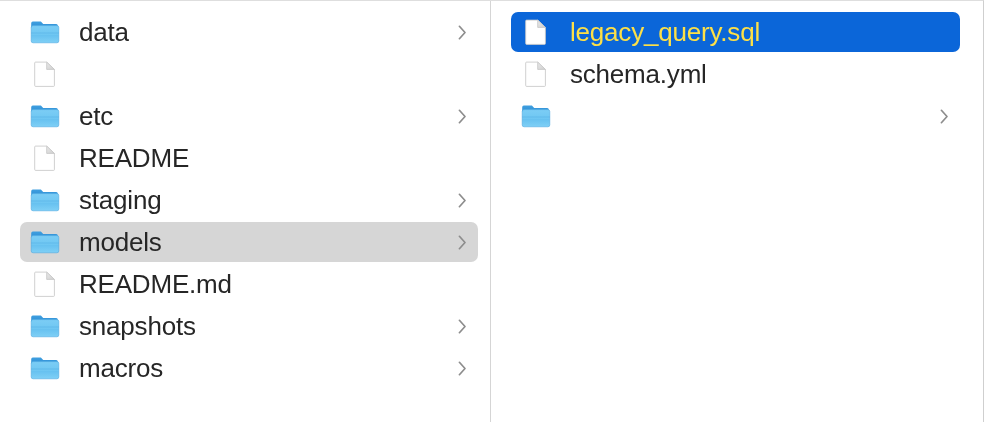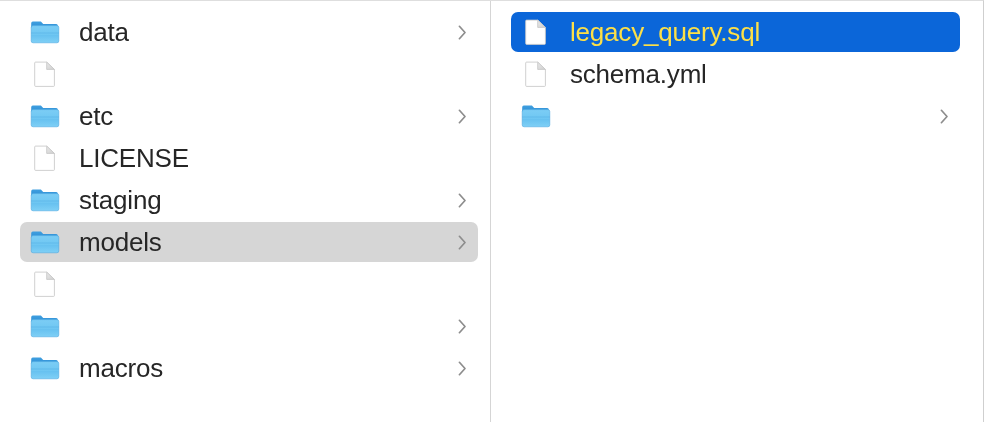--- a/index.html
+++ b/index.html
@@ -171,21 +171,21 @@
             <defs>
               <linearGradient id="dfold" x1="0" y1="0" x2="1" y2="1">
                 <stop offset="0" stop-color="#e9e9e9"></stop>
                 <stop offset="1" stop-color="#cfcfcf"></stop>
               </linearGradient>
             </defs>
             <path d="M5.6 1.1h11.1l7.7 7.3v16.1a.9.9 0 0 1-.9.9H5.6a.9.9 0 0 1-.9-.9V2a.9.9 0 0 1 .9-.9z" fill="#ffffff" stroke="#c8c8c8" stroke-width="0.85" stroke-linejoin="round"></path>
             <path d="M16.7 1.1l7.7 7.3h-7.7z" fill="url(#dfold)" stroke="#c8c8c8" stroke-width="0.85" stroke-linejoin="round"></path>
           </svg>
         </span>
-        <span class="label">LICENSE</span>
+        <span class="label">README</span>
         <span class="chevron hidden">
           <svg width="9" height="15" viewBox="0 0 9 15" xmlns="http://www.w3.org/2000/svg">
             <path d="M1.4 1.3L7 7.5l-5.6 6.2" fill="none" stroke="#8d8d8d" stroke-width="1.7" stroke-linecap="round" stroke-linejoin="round"></path>
           </svg>
         </span>
       </div>
       <div class="row">
         <span class="icon">
           <svg viewBox="0 0 30 26" xmlns="http://www.w3.org/2000/svg">
             <defs>
@@ -247,47 +247,49 @@
             <defs>
               <linearGradient id="dfold" x1="0" y1="0" x2="1" y2="1">
                 <stop offset="0" stop-color="#e9e9e9"></stop>
                 <stop offset="1" stop-color="#cfcfcf"></stop>
               </linearGradient>
             </defs>
             <path d="M5.6 1.1h11.1l7.7 7.3v16.1a.9.9 0 0 1-.9.9H5.6a.9.9 0 0 1-.9-.9V2a.9.9 0 0 1 .9-.9z" fill="#ffffff" stroke="#c8c8c8" stroke-width="0.85" stroke-linejoin="round"></path>
             <path d="M16.7 1.1l7.7 7.3h-7.7z" fill="url(#dfold)" stroke="#c8c8c8" stroke-width="0.85" stroke-linejoin="round"></path>
           </svg>
         </span>
-        <span class="chevron hidden">
-          <svg width="9" height="15" viewBox="0 0 9 15" xmlns="http://www.w3.org/2000/svg">
-            <path d="M1.4 1.3L7 7.5l-5.6 6.2" fill="none" stroke="#8d8d8d" stroke-width="1.7" stroke-linecap="round" stroke-linejoin="round"></path>
-          </svg>
-        </span>
-      </div>
-      <div class="row">
-        <span class="icon">
-          <svg viewBox="0 0 30 26" xmlns="http://www.w3.org/2000/svg">
-            <defs>
-              <linearGradient id="ftab" x1="0" y1="0" x2="0" y2="1">
-                <stop offset="0" stop-color="#3f9fe0"></stop>
-                <stop offset="1" stop-color="#2f8ed4"></stop>
-              </linearGradient>
-              <linearGradient id="fbody" x1="0" y1="0" x2="0" y2="1">
-                <stop offset="0" stop-color="#7ccdf5"></stop>
-                <stop offset="0.55" stop-color="#6ec6f2"></stop>
-                <stop offset="0.56" stop-color="#67c1f0"></stop>
-                <stop offset="1" stop-color="#7fd0f6"></stop>
-              </linearGradient>
-            </defs>
-            <path d="M1.2 4.2a1.6 1.6 0 0 1 1.6-1.6h8.1l2.3 2.4h13a1.6 1.6 0 0 1 1.6 1.6v2.2H1.2z" fill="url(#ftab)"></path>
-            <rect x="1.2" y="6.6" width="27.6" height="17.2" rx="1.9" fill="url(#fbody)"></rect>
-            <rect x="1.2" y="13.4" width="27.6" height="1.2" fill="#57b4e6" opacity="0.55"></rect>
-            <rect x="1.2" y="6.6" width="27.6" height="17.2" rx="1.9" fill="none" stroke="#4aa6de" stroke-width="0.7" opacity="0.8"></rect>
-          </svg>
-        </span>
+        <span class="label">README.md</span>
+        <span class="chevron hidden">
+          <svg width="9" height="15" viewBox="0 0 9 15" xmlns="http://www.w3.org/2000/svg">
+            <path d="M1.4 1.3L7 7.5l-5.6 6.2" fill="none" stroke="#8d8d8d" stroke-width="1.7" stroke-linecap="round" stroke-linejoin="round"></path>
+          </svg>
+        </span>
+      </div>
+      <div class="row">
+        <span class="icon">
+          <svg viewBox="0 0 30 26" xmlns="http://www.w3.org/2000/svg">
+            <defs>
+              <linearGradient id="ftab" x1="0" y1="0" x2="0" y2="1">
+                <stop offset="0" stop-color="#3f9fe0"></stop>
+                <stop offset="1" stop-color="#2f8ed4"></stop>
+              </linearGradient>
+              <linearGradient id="fbody" x1="0" y1="0" x2="0" y2="1">
+                <stop offset="0" stop-color="#7ccdf5"></stop>
+                <stop offset="0.55" stop-color="#6ec6f2"></stop>
+                <stop offset="0.56" stop-color="#67c1f0"></stop>
+                <stop offset="1" stop-color="#7fd0f6"></stop>
+              </linearGradient>
+            </defs>
+            <path d="M1.2 4.2a1.6 1.6 0 0 1 1.6-1.6h8.1l2.3 2.4h13a1.6 1.6 0 0 1 1.6 1.6v2.2H1.2z" fill="url(#ftab)"></path>
+            <rect x="1.2" y="6.6" width="27.6" height="17.2" rx="1.9" fill="url(#fbody)"></rect>
+            <rect x="1.2" y="13.4" width="27.6" height="1.2" fill="#57b4e6" opacity="0.55"></rect>
+            <rect x="1.2" y="6.6" width="27.6" height="17.2" rx="1.9" fill="none" stroke="#4aa6de" stroke-width="0.7" opacity="0.8"></rect>
+          </svg>
+        </span>
+        <span class="label">snapshots</span>
         <span class="chevron">
           <svg width="9" height="15" viewBox="0 0 9 15" xmlns="http://www.w3.org/2000/svg">
             <path d="M1.4 1.3L7 7.5l-5.6 6.2" fill="none" stroke="#8d8d8d" stroke-width="1.7" stroke-linecap="round" stroke-linejoin="round"></path>
           </svg>
         </span>
       </div>
       <div class="row">
         <span class="icon">
           <svg viewBox="0 0 30 26" xmlns="http://www.w3.org/2000/svg">
             <defs>

